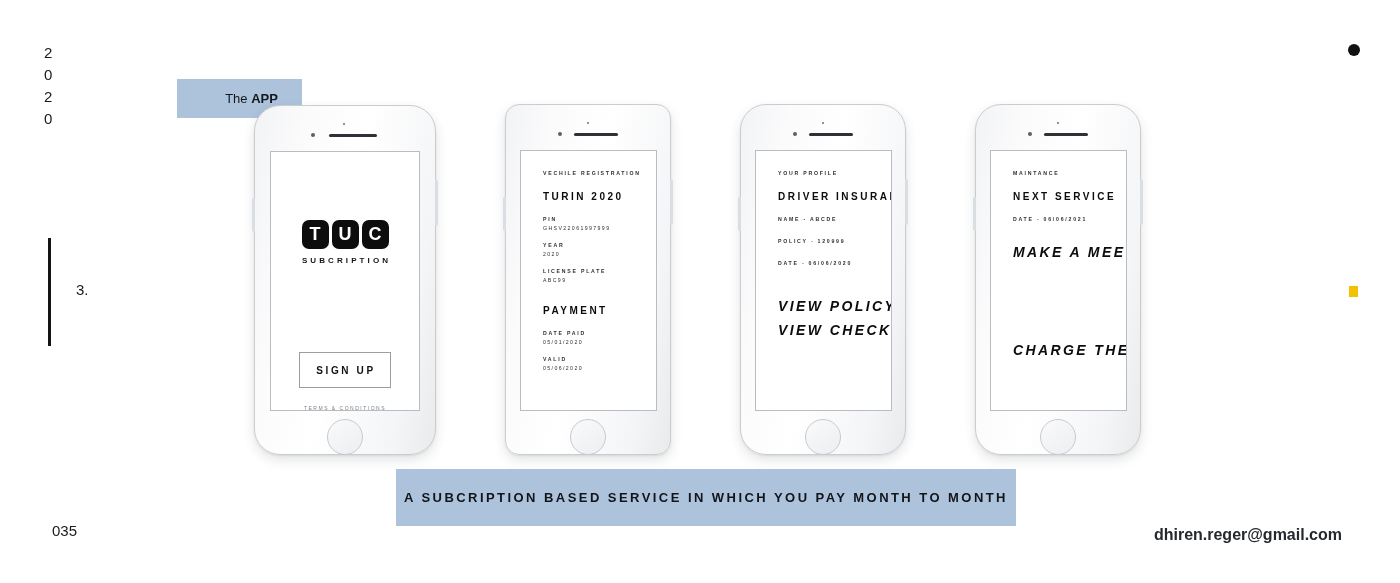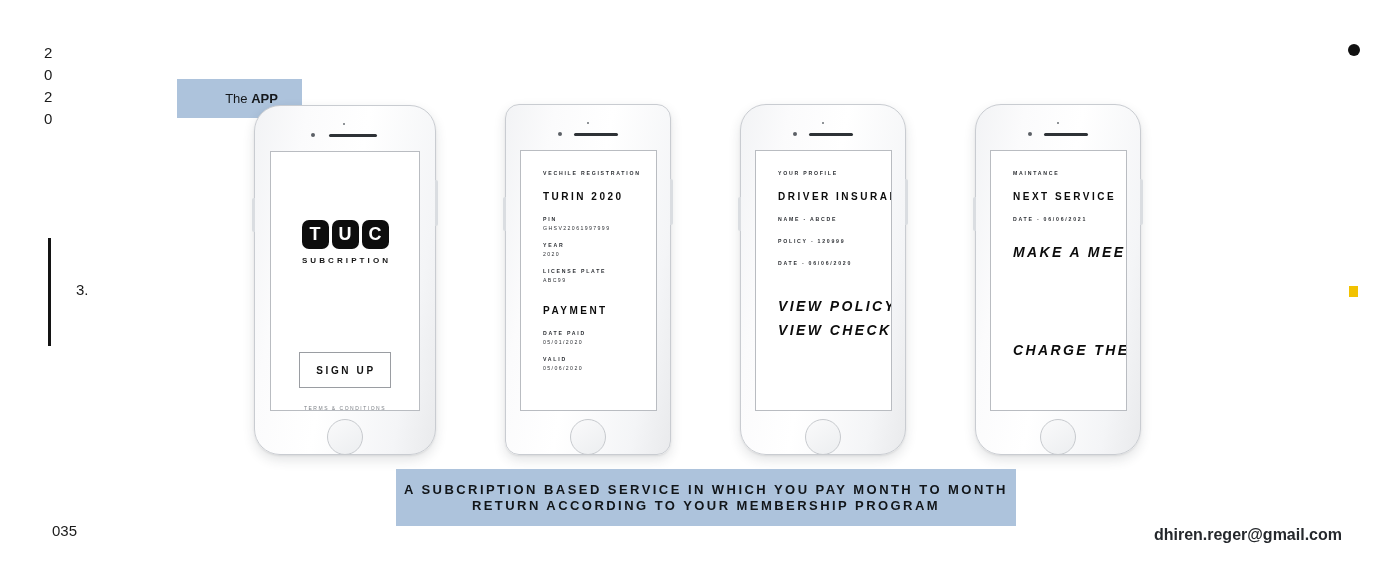--- a/index.html
+++ b/index.html
@@ -397,17 +397,16 @@
       <div class="gap-xxl"></div>
       <div class="gap-xl"></div>
       <div class="act">CHARGE THE POD</div>
     </div>
   </div>
   <div class="home-btn" style="left:64px; top:314px; width:34px; height:34px;"></div>
 </div>
 
 <div class="caption">
   <div class="caption-line">A SUBCRIPTION BASED SERVICE IN WHICH YOU PAY MONTH TO MONTH</div>
-  <div class="caption-line">RETURN ACCORDING TO YOUR MEMBERSHIP PROGRAM</div>
 </div>
 
 <div class="page-no">035</div>
 <div class="email">dhiren.reger@gmail.com</div>
 
 </body></html>

